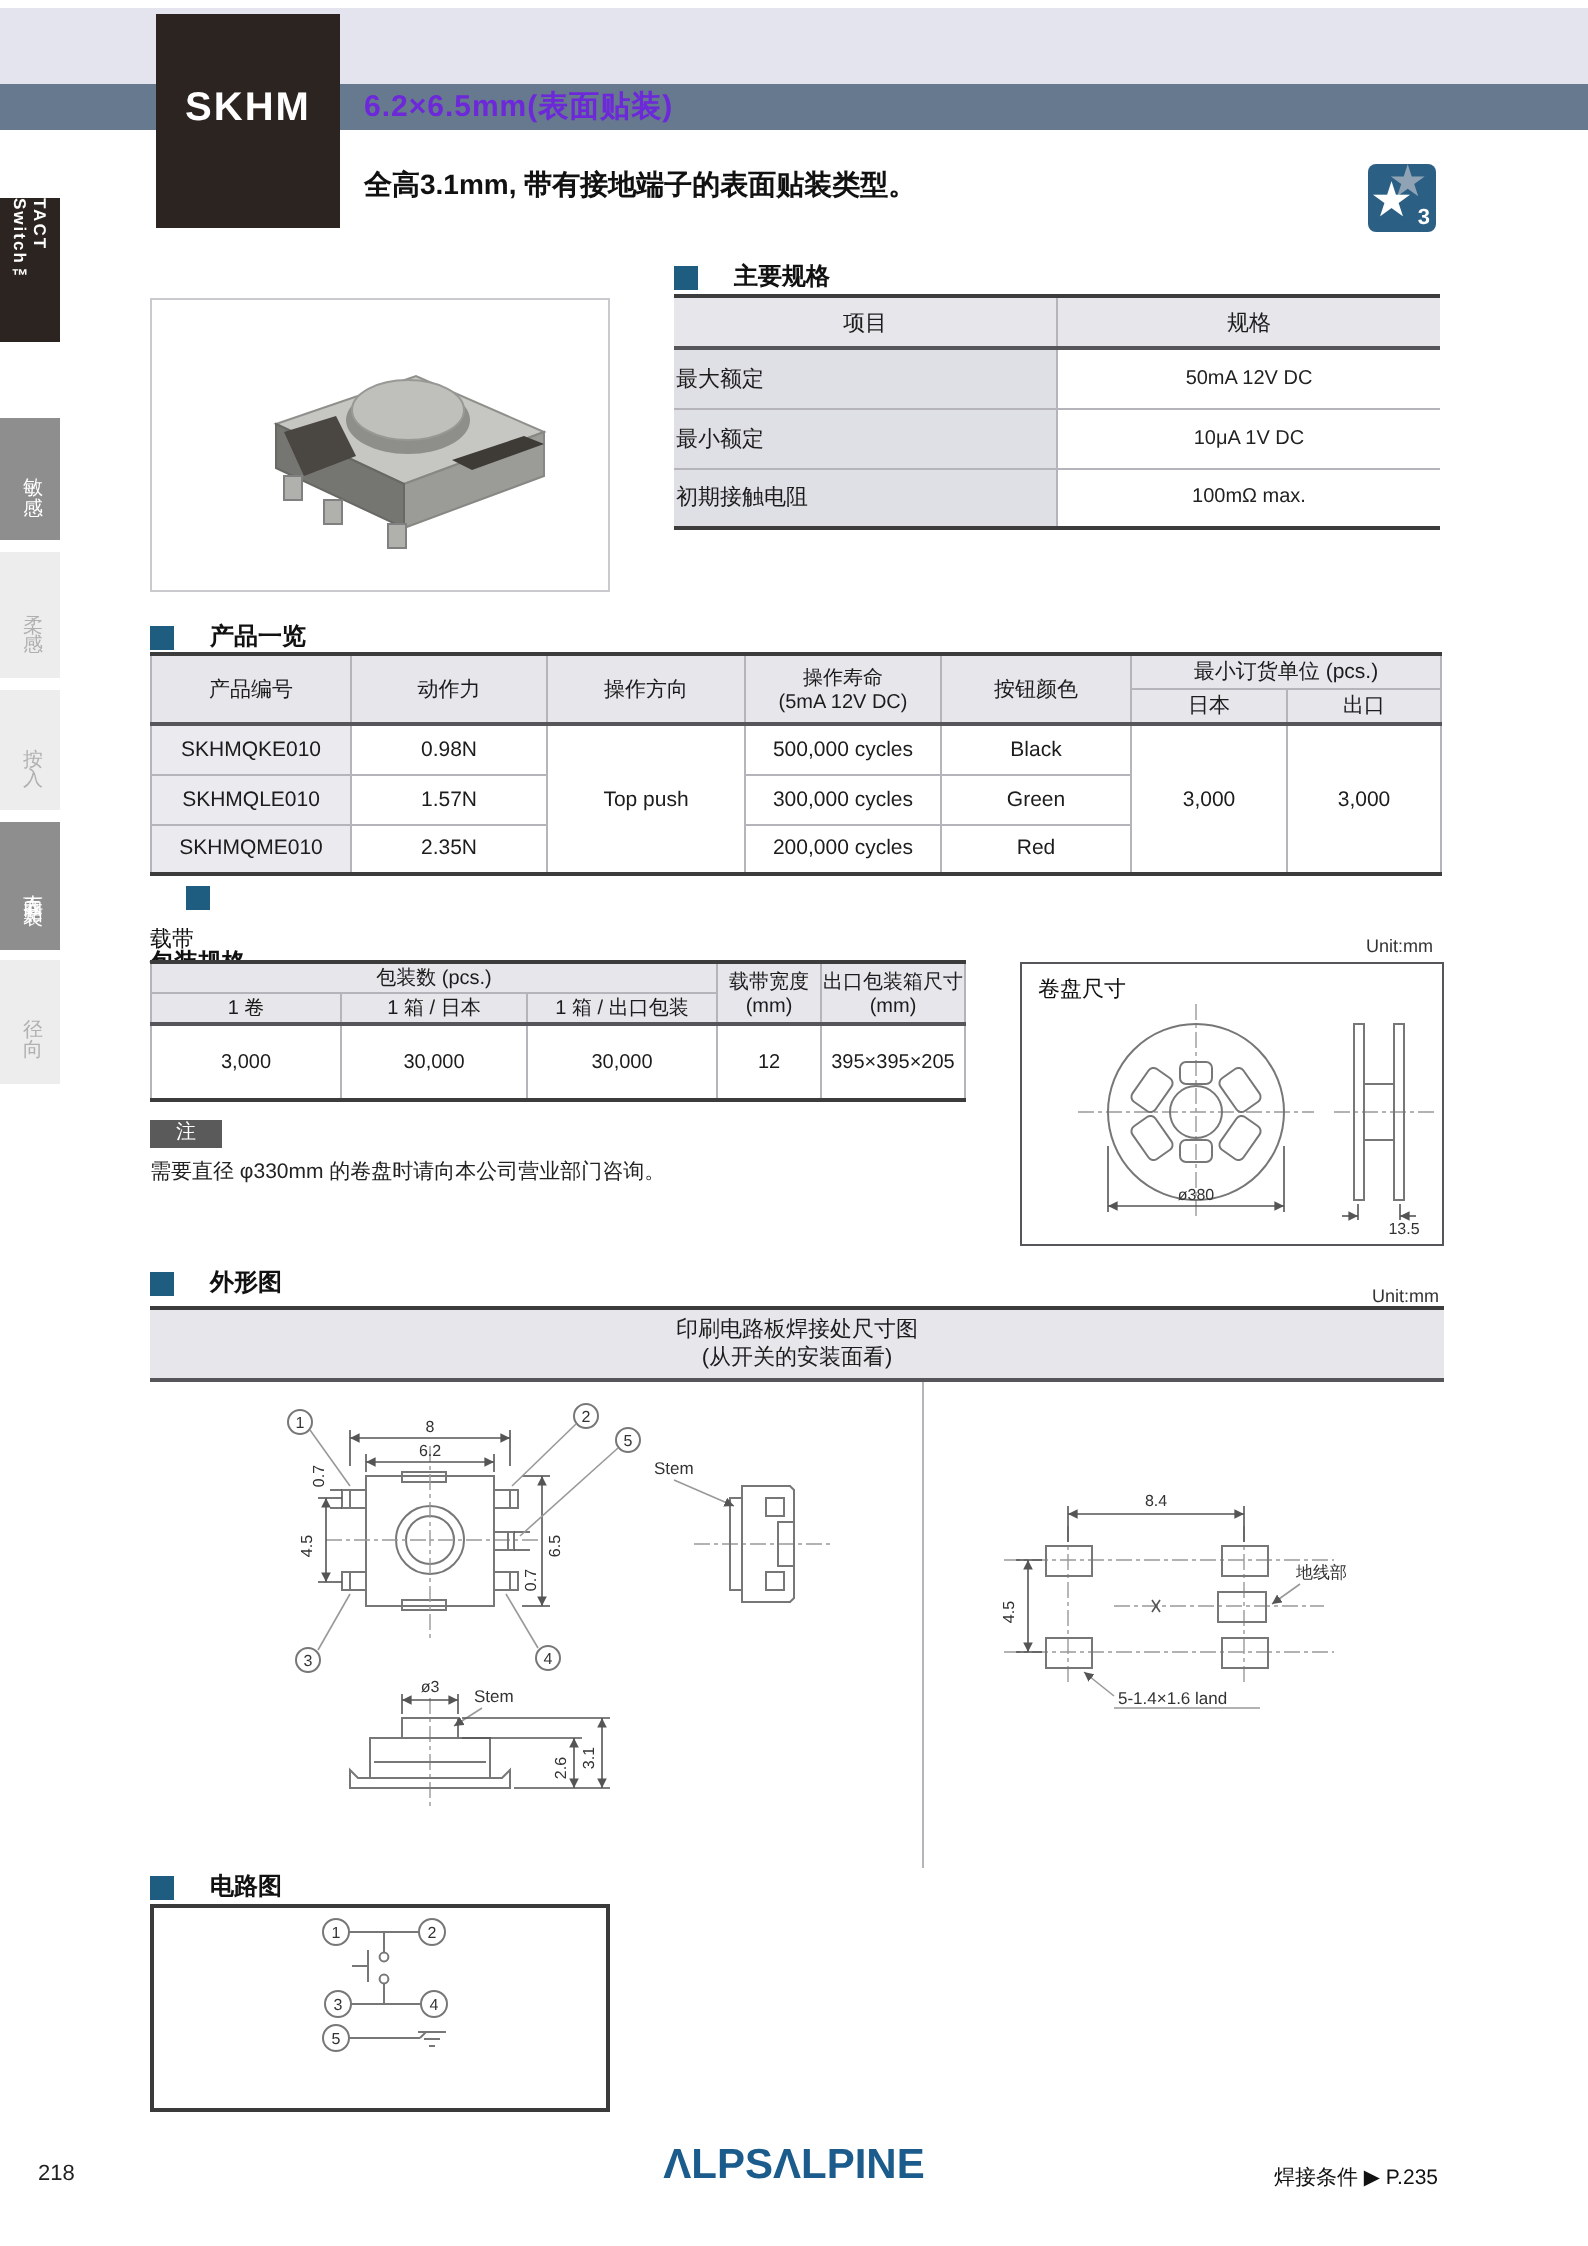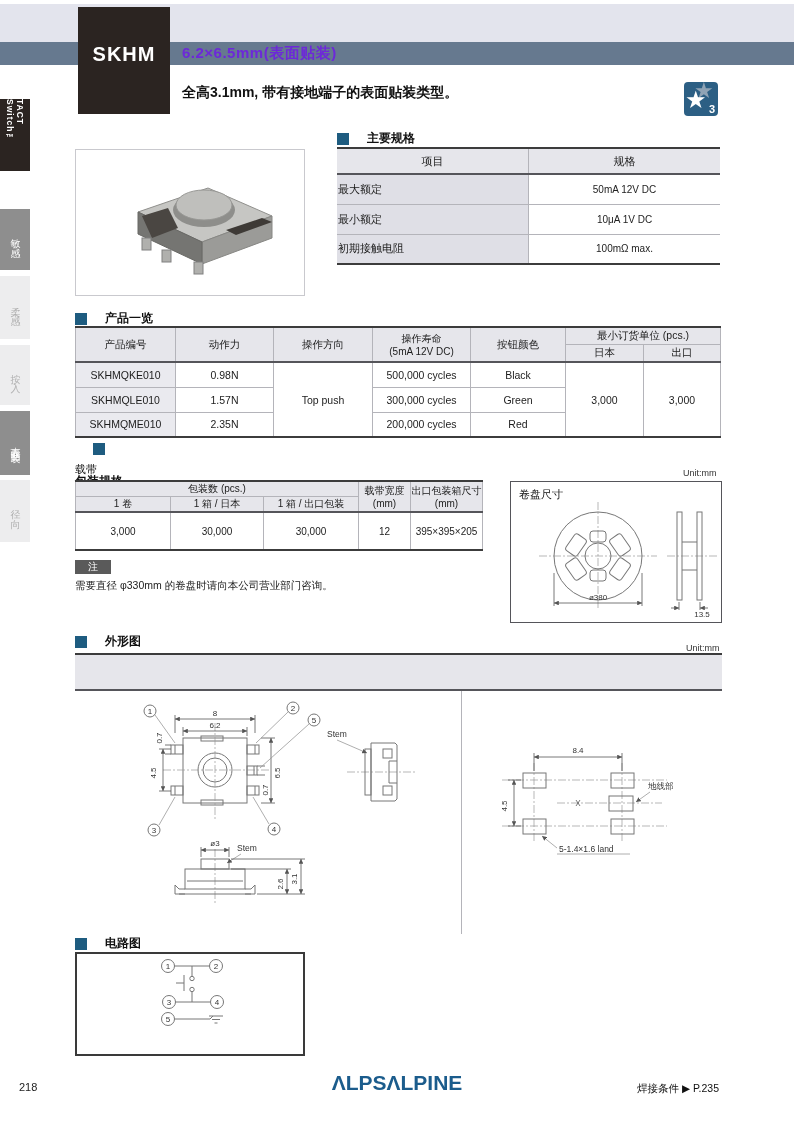--- a/index.html
+++ b/index.html
@@ -305,20 +305,24 @@
   </div>
 
   <div class="sec-title" style="left:75px;top:629px;">
     <span class="sec-sq"></span>
     <span>外形图</span>
   </div>
   <div class="unit-label" style="left:686px;top:639px;">Unit:mm</div>
 
   <div class="outline-table">
     <div class="outline-header">
+      <div class="oh-right">
+        <span>印刷电路板焊接处尺寸图</span>
+        <span>(从开关的安装面看)</span>
+      </div>
     </div>
     <div class="outline-body">
       <div class="outline-vdiv"></div>
 
       <svg width="386" height="243" viewBox="0 0 386 243" style="position:absolute;left:0;top:0;">
 
         <rect class="ln" x="108" y="47" width="64" height="65"></rect>
         <rect class="ln" x="126" y="45" width="22" height="5"></rect>
         <rect class="ln" x="126" y="109" width="22" height="5"></rect>
         <circle class="ln" cx="140" cy="79" r="17"></circle>

